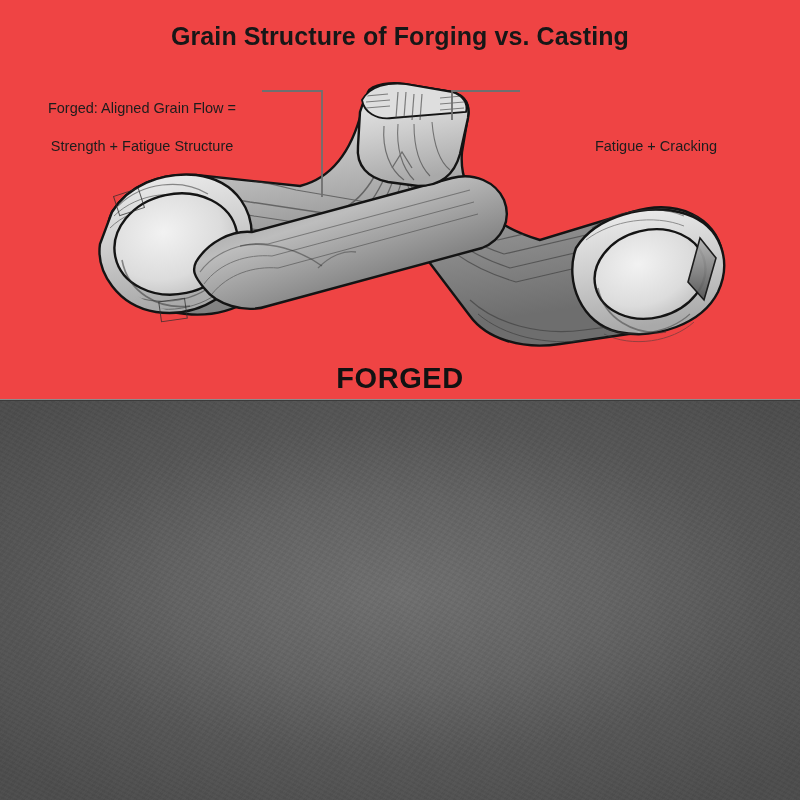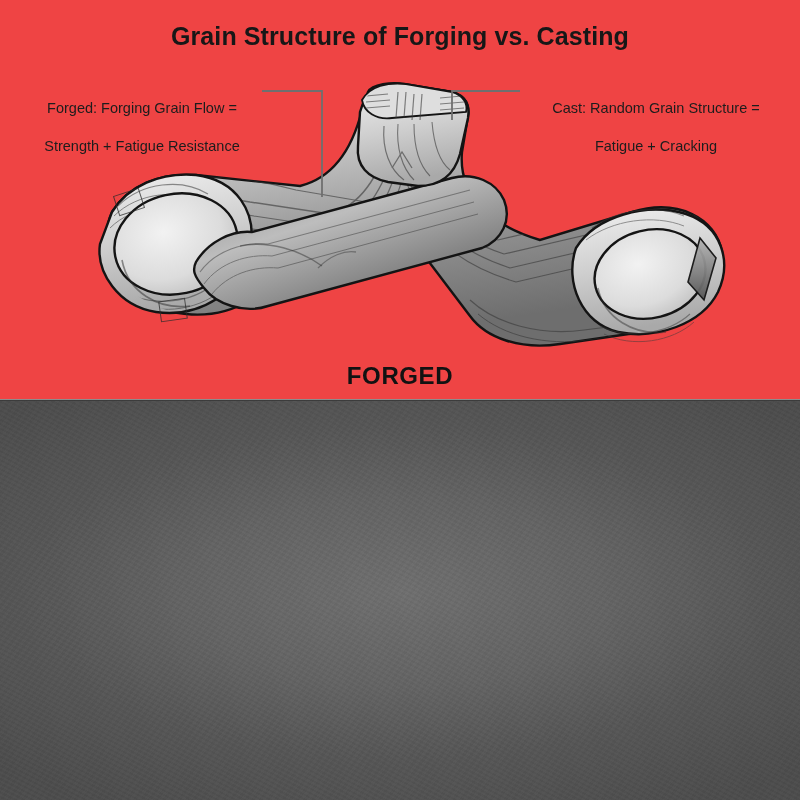--- a/index.html
+++ b/index.html
@@ -42,21 +42,21 @@
     position:absolute;font-size:14.5px;color:#1d1d1d;line-height:19px;
     text-align:center;white-space:pre-line;
   }
   #annot-forged{left:22px;top:80px;width:240px;}
   #annot-cast{left:528px;top:80px;width:256px;}
 
   .leaders{position:absolute;left:0;top:0;width:800px;height:401px;pointer-events:none;}
 
   .panel-label{
     position:absolute;width:800px;left:0;text-align:center;
-    font-size:24px;font-weight:bold;color:#121212;letter-spacing:.6px;
+    font-size:29px;font-weight:bold;color:#121212;letter-spacing:.6px;
   }
   #label-forged{top:362px;}
 </style>
 </head>
 <body>
 
 <div id="page">
 
   <div class="panel" id="panel-forged">
 
@@ -224,26 +224,26 @@
     </svg>
 
     <div class="title">Grain Structure of Forging vs. Casting</div>
 
     <svg class="leaders" viewBox="0 0 800 401">
       <path d="M262,91 L322,91 L322,197" fill="none" stroke="#6f6f6f" stroke-width="1.8"></path>
       <path d="M520,91 L452,91 L452,120" fill="none" stroke="#6f6f6f" stroke-width="1.8"></path>
     </svg>
 
     <div class="annot" id="annot-forged">
-      <span>Forged: Forging Grain Flow =</span><br>
-      <span>Strength + Fatigue Resistance</span>
+      <span>Forged: Aligned Grain Flow =</span><br>
+      <span>Strength + Fatigue Structure</span>
     </div>
 
     <div class="annot" id="annot-cast">
-      <span>Cast: Random Grain Structure =</span><br>
+      <br>
       <span>Fatigue + Cracking</span>
     </div>
 
     <div class="panel-label" id="label-forged">FORGED</div>
   </div>
 
   <div class="divider"></div>
 
   <div class="panel" id="panel-cast">
     <div class="castbg"></div>

